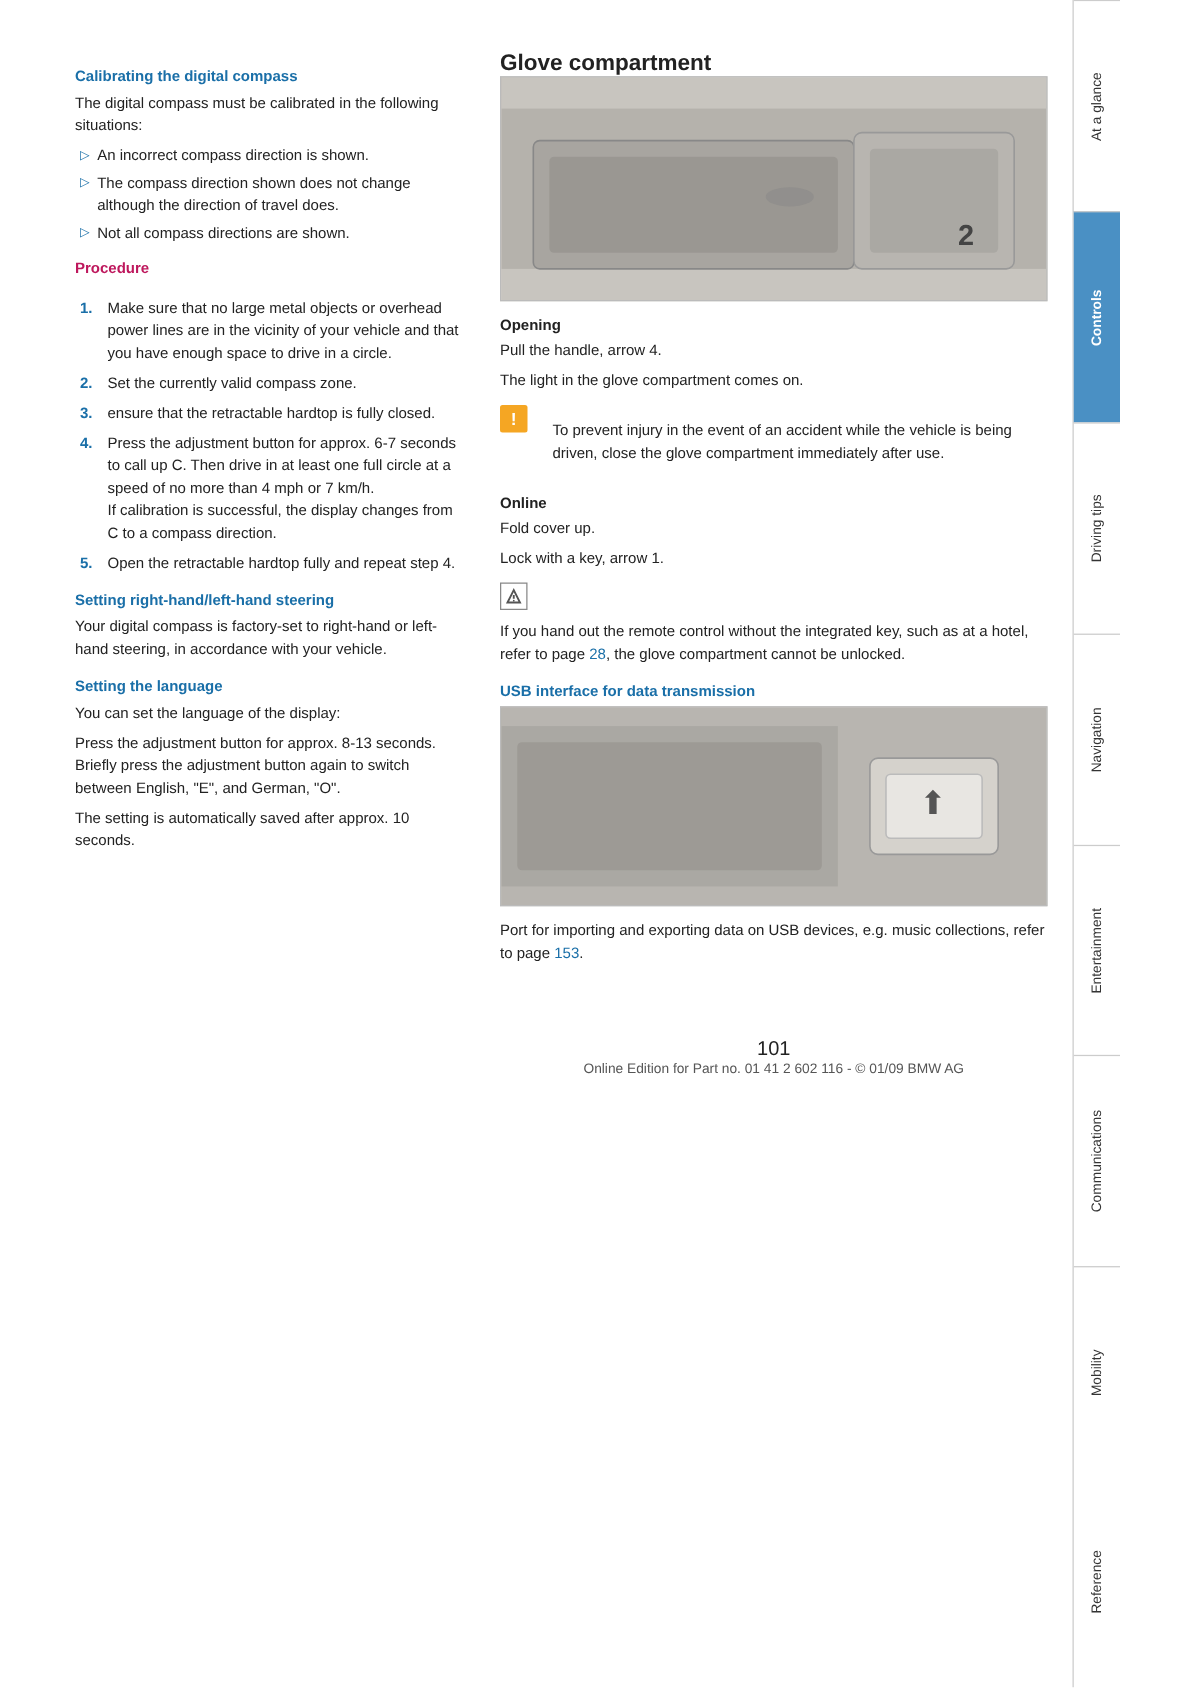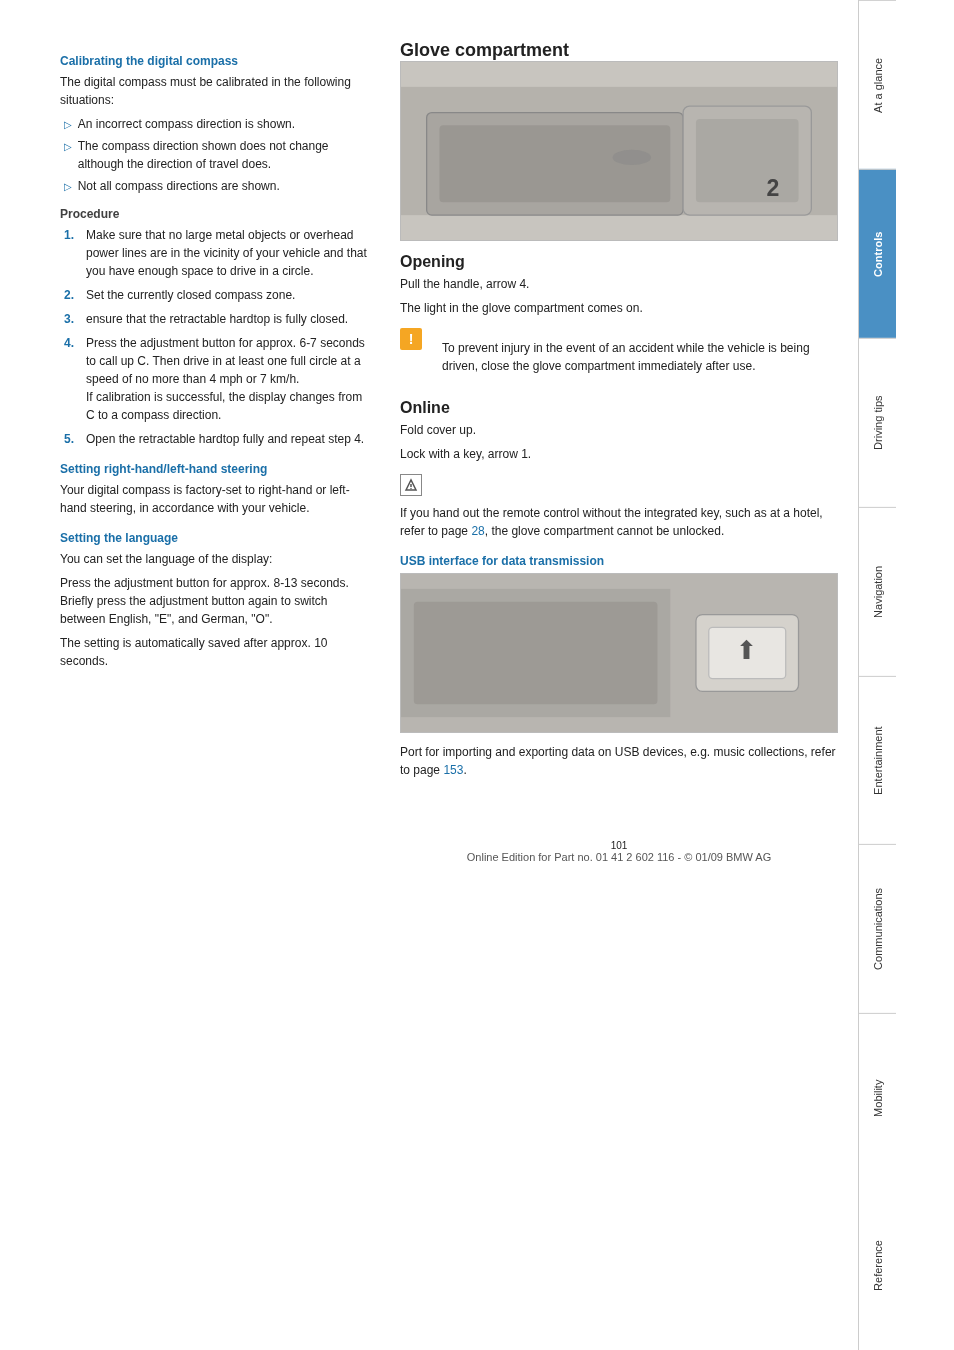--- a/index.html
+++ b/index.html
@@ -68,31 +68,31 @@
       border-bottom: none;
     }
     h3.sub-heading {
       font-size: 12px;
       font-weight: bold;
       color: #1a6fa8;
       margin-bottom: 5px;
       margin-top: 14px;
     }
     h3.sub-heading-black {
-      font-size: 16px;
+      font-size: 12px;
       font-weight: bold;
       color: #222;
       margin-bottom: 4px;
       margin-top: 12px;
     }
     h3.sub-heading-green {
       font-size: 12px;
       font-weight: bold;
-      color: #404040;
-      margin-bottom: 5px;
+      color: #be185d;
+      margin-bottom: 16px;
       margin-top: 12px;
     }
     p.body-text {
       font-size: 12px;
       line-height: 1.5;
       margin-bottom: 6px;
       color: #222;
     }
     .bullet-list {
       margin-left: 4px;
@@ -209,21 +209,21 @@
       height: 14px;
     }
     .page-footer {
       text-align: center;
       font-size: 11px;
       color: #555;
       padding: 20px 0 10px;
       border-top: none;
     }
     .page-footer .page-num {
-      font-size: 10px;
+      font-size: 16px;
       color: #222;
       margin-bottom: 4px;
     }
     .link-blue {
       color: #1a6fa8;
       text-decoration: none;
     }
   </style>
 </head>
 <body>
@@ -253,21 +253,21 @@
 
       <h3 class="sub-heading-green">Procedure</h3>
 
       <div class="numbered-list">
         <div class="numbered-item">
           <span class="num">1.</span>
           <span>Make sure that no large metal objects or overhead power lines are in the vicinity of your vehicle and that you have enough space to drive in a circle.</span>
         </div>
         <div class="numbered-item">
           <span class="num">2.</span>
-          <span>Set the currently closed compass zone.</span>
+          <span>Set the currently valid compass zone.</span>
         </div>
         <div class="numbered-item">
           <span class="num">3.</span>
           <span>ensure that the retractable hardtop is fully closed.</span>
         </div>
         <div class="numbered-item">
           <span class="num">4.</span>
           <span>Press the adjustment button for approx. 6-7 seconds to call up C. Then drive in at least one full circle at a speed of no more than 4 mph or 7 km/h.<br>If calibration is successful, the display changes from C to a compass direction.</span>
         </div>
         <div class="numbered-item">

